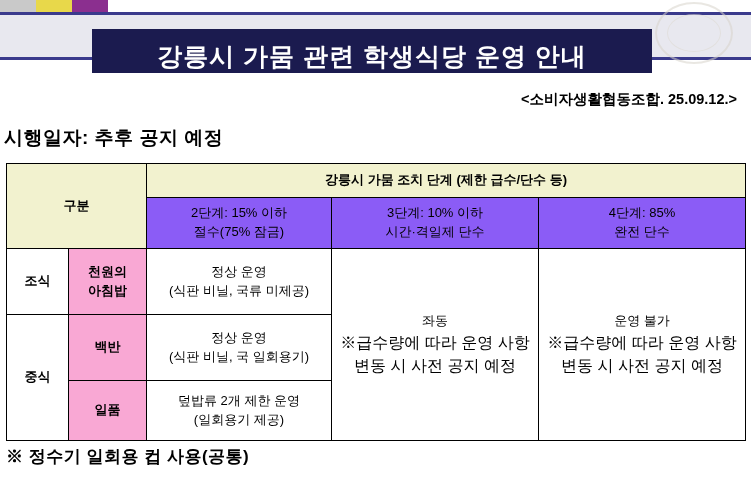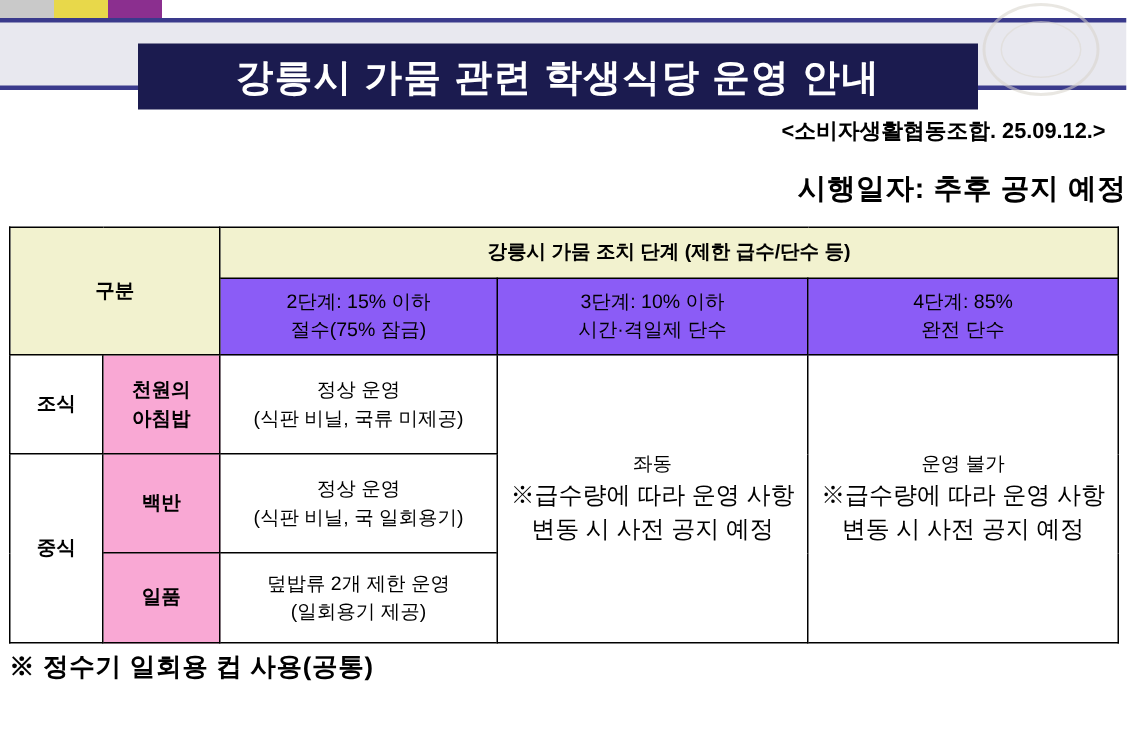--- a/index.html
+++ b/index.html
@@ -50,21 +50,21 @@
     box-sizing: border-box;
   }
   .title-inner {
     position: absolute;
     top: 14px;
     left: 92px;
     width: 560px;
     height: 44px;
     background: #1b1b4f;
     display: flex;
-    align-items: center;
+    align-items: flex-end;
     justify-content: center;
   }
   .title-text {
     color: #ffffff;
     font-size: 25px;
     font-weight: bold;
     letter-spacing: 1px;
     white-space: nowrap;
   }
 
@@ -86,35 +86,34 @@
     top: 10px;
     left: 10px;
     right: 10px;
     bottom: 10px;
     border: 1px solid #ddd9d1;
     border-radius: 50%;
   }
 
   
   .source-line {
-    margin-top: 12px;
+    margin-top: 24px;
     padding-right: 14px;
     text-align: right;
     font-size: 14.5px;
     font-weight: bold;
   }
 
   
   .effective-date {
     margin-top: 16px;
     padding-left: 4px;
     font-size: 19px;
     font-weight: bold;
     letter-spacing: 0.5px;
-    text-align: right;
   }
 
   
   .table-wrap {
     margin-top: 12px;
     padding: 0 6px;
   }
   table.schedule {
     border-collapse: collapse;
     width: 739px;

